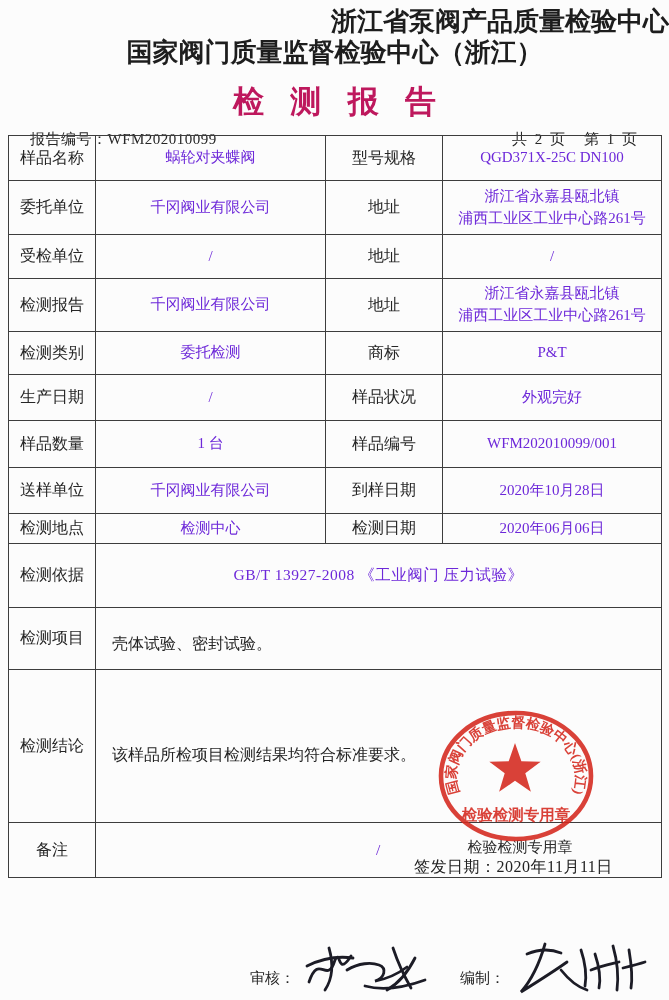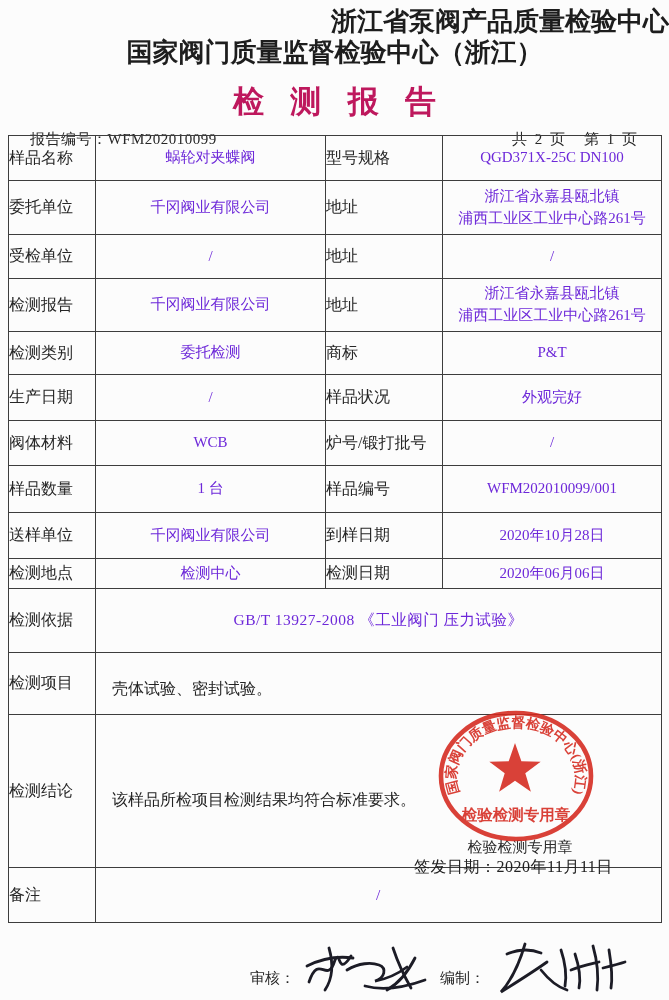--- a/index.html
+++ b/index.html
@@ -51,20 +51,21 @@
     border-collapse:collapse;
     table-layout:fixed;
     background:transparent;
   }
   table.report td {
     border:1.6px solid #3d3d3d;
     vertical-align:middle;
     overflow:visible;
   }
   td.lbl {
+    text-align:center;
     font-size:16px;
     color:#262626;
   }
   td.val {
     text-align:center;
     font-size:15px;
     line-height:1.45;
     white-space:pre-line;
     color:#6d28d9;
   }
@@ -104,21 +105,21 @@
     font-size:16px;
     letter-spacing:0.5px;
     color:#222;
     z-index:2;
   }
   
   .sig-row { position:absolute; left:0; top:944px; width:669px; height:56px; }
   .sig-block { position:absolute; top:14px; display:flex; align-items:center; }
   .sig-block.approve { left:30px; }
   .sig-block.review  { left:250px; }
-  .sig-block.prepare { left:440px; }
+  .sig-block.prepare { left:460px; }
   .sig-label { font-size:15px; color:#262626; white-space:nowrap; }
   .sig-svg { margin-left:4px; margin-top:-18px; }
 </style>
 </head>
 <body>
 
 <div class="page">
 
   <div class="org-line first">浙江省泵阀产品质量检验中心</div>
   <div class="org-line">国家阀门质量监督检验中心（浙江）</div>
@@ -169,26 +170,20 @@
         <td class="lbl">检测类别</td>
         <td class="val">委托检测</td>
         <td class="lbl">商标</td>
         <td class="val">P&amp;T</td>
       </tr>
       <tr class="rh6">
         <td class="lbl">生产日期</td>
         <td class="val">/</td>
         <td class="lbl">样品状况</td>
         <td class="val">外观完好</td>
-      </tr>
-      <tr class="rh7">
-        <td class="lbl">阀体材料</td>
-        <td class="val">WCB</td>
-        <td class="lbl">炉号/锻打批号</td>
-        <td class="val">/</td>
       </tr>
       <tr class="rh8">
         <td class="lbl">样品数量</td>
         <td class="val">1 台</td>
         <td class="lbl">样品编号</td>
         <td class="val">WFM202010099/001</td>
       </tr>
       <tr class="rh9">
         <td class="lbl">送样单位</td>
         <td class="val">千冈阀业有限公司</td>

